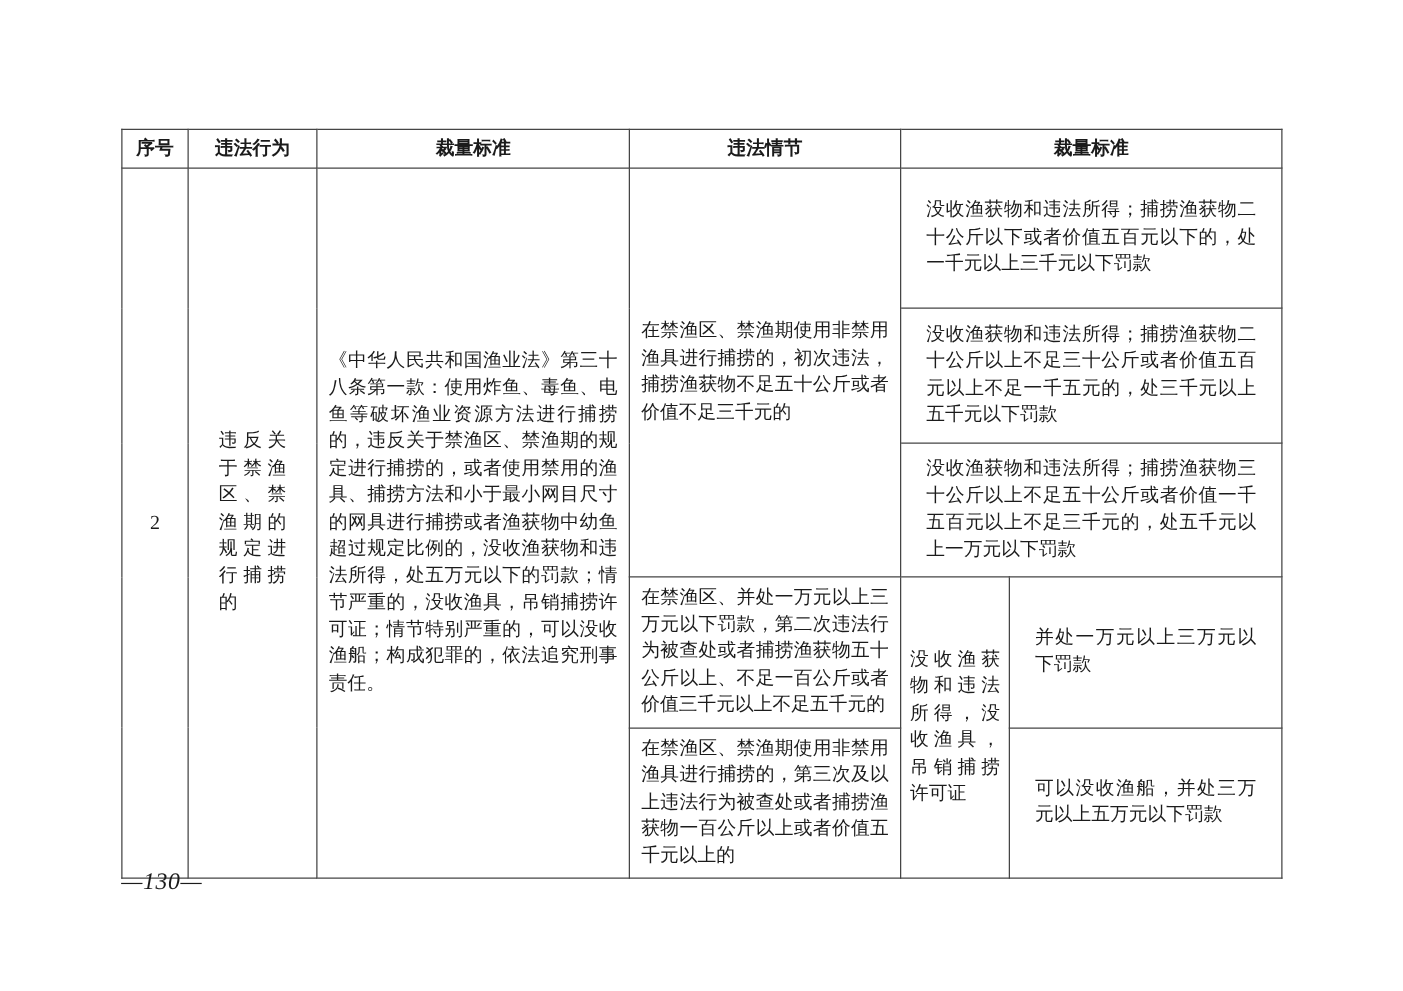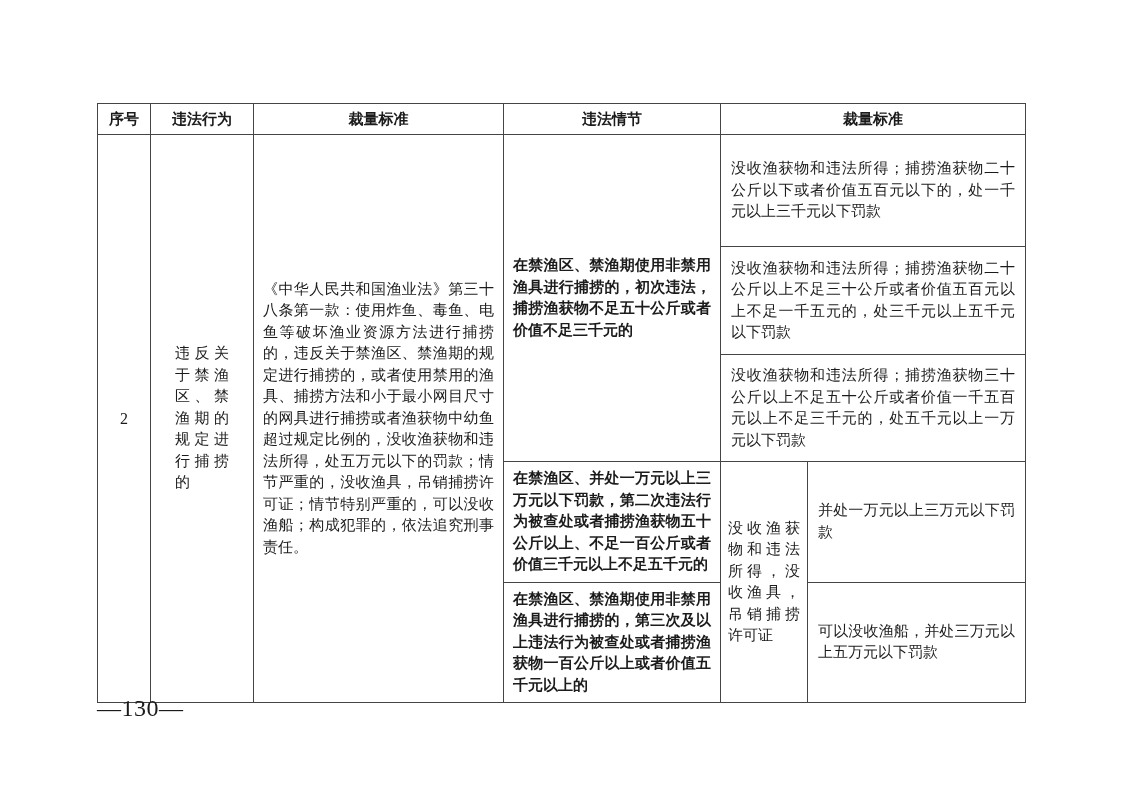--- a/index.html
+++ b/index.html
@@ -32,29 +32,30 @@
     font-family: "Liberation Sans", "DejaVu Sans", sans-serif;
     font-weight: bold;
     font-size: 15px;
     height: 26px;
     text-align: center;
     padding: 2px 4px;
   }
   td.c-index   { text-align: center; font-size: 16px; }
   td.c-violation { padding: 4px 24px;  text-align: justify; text-justify: inter-ideograph; }
   td.c-basis   { padding: 4px 9px;  text-align: justify; text-justify: inter-ideograph; }
-  td.c-circ    { padding: 6px 9px;  text-align: justify; text-justify: inter-ideograph; font-weight: bold; }
-  td.c-std     { padding: 6px 10px; text-align: justify; text-justify: inter-ideograph; }
+  td.c-circ    { padding: 6px 9px;  text-align: justify; text-justify: inter-ideograph; }
+  td.c-std     { padding: 6px 20px; text-align: justify; text-justify: inter-ideograph; }
   td.c-shared  { padding: 6px 7px;  text-align: justify; text-justify: inter-ideograph; margin-left: 28px; }
   .pageno {
     position: absolute;
     left: 97px;
     top: 695px;
-    font-size: 24px;
+    font-size: 19px;
     letter-spacing: 0.5px;
+    font-style: italic;
   }
 </style>
 </head>
 <body>
 
 <div class="page">
 
   <table class="reg">
     <colgroup>
       <col style="width:53px">

